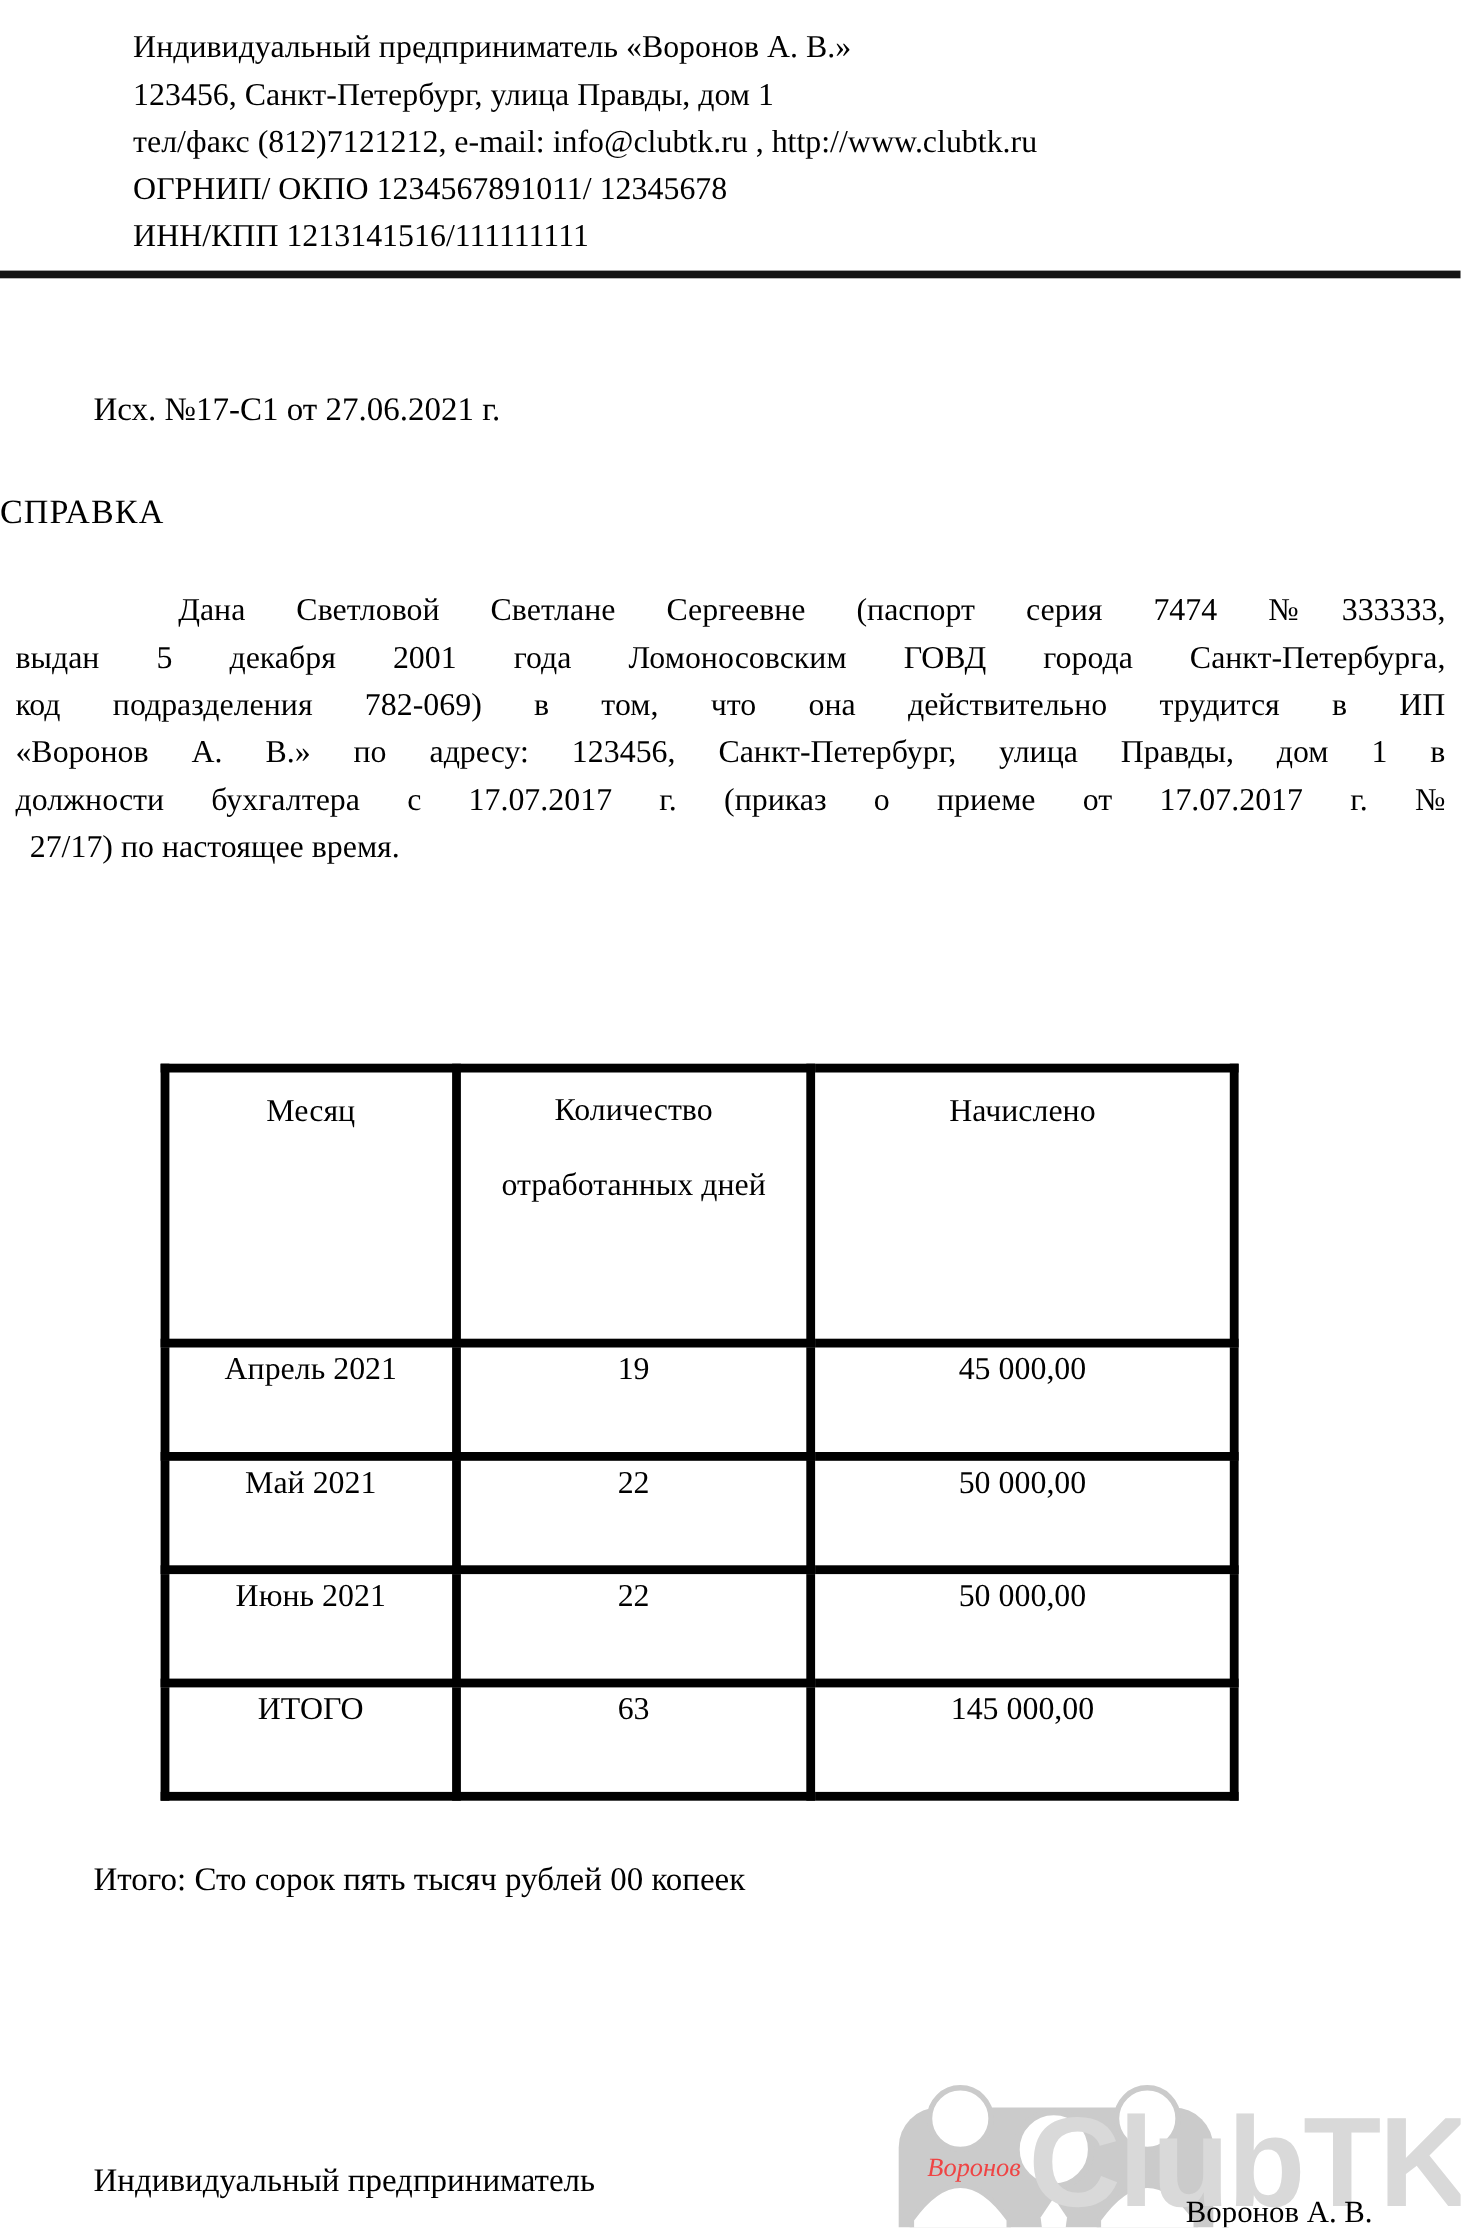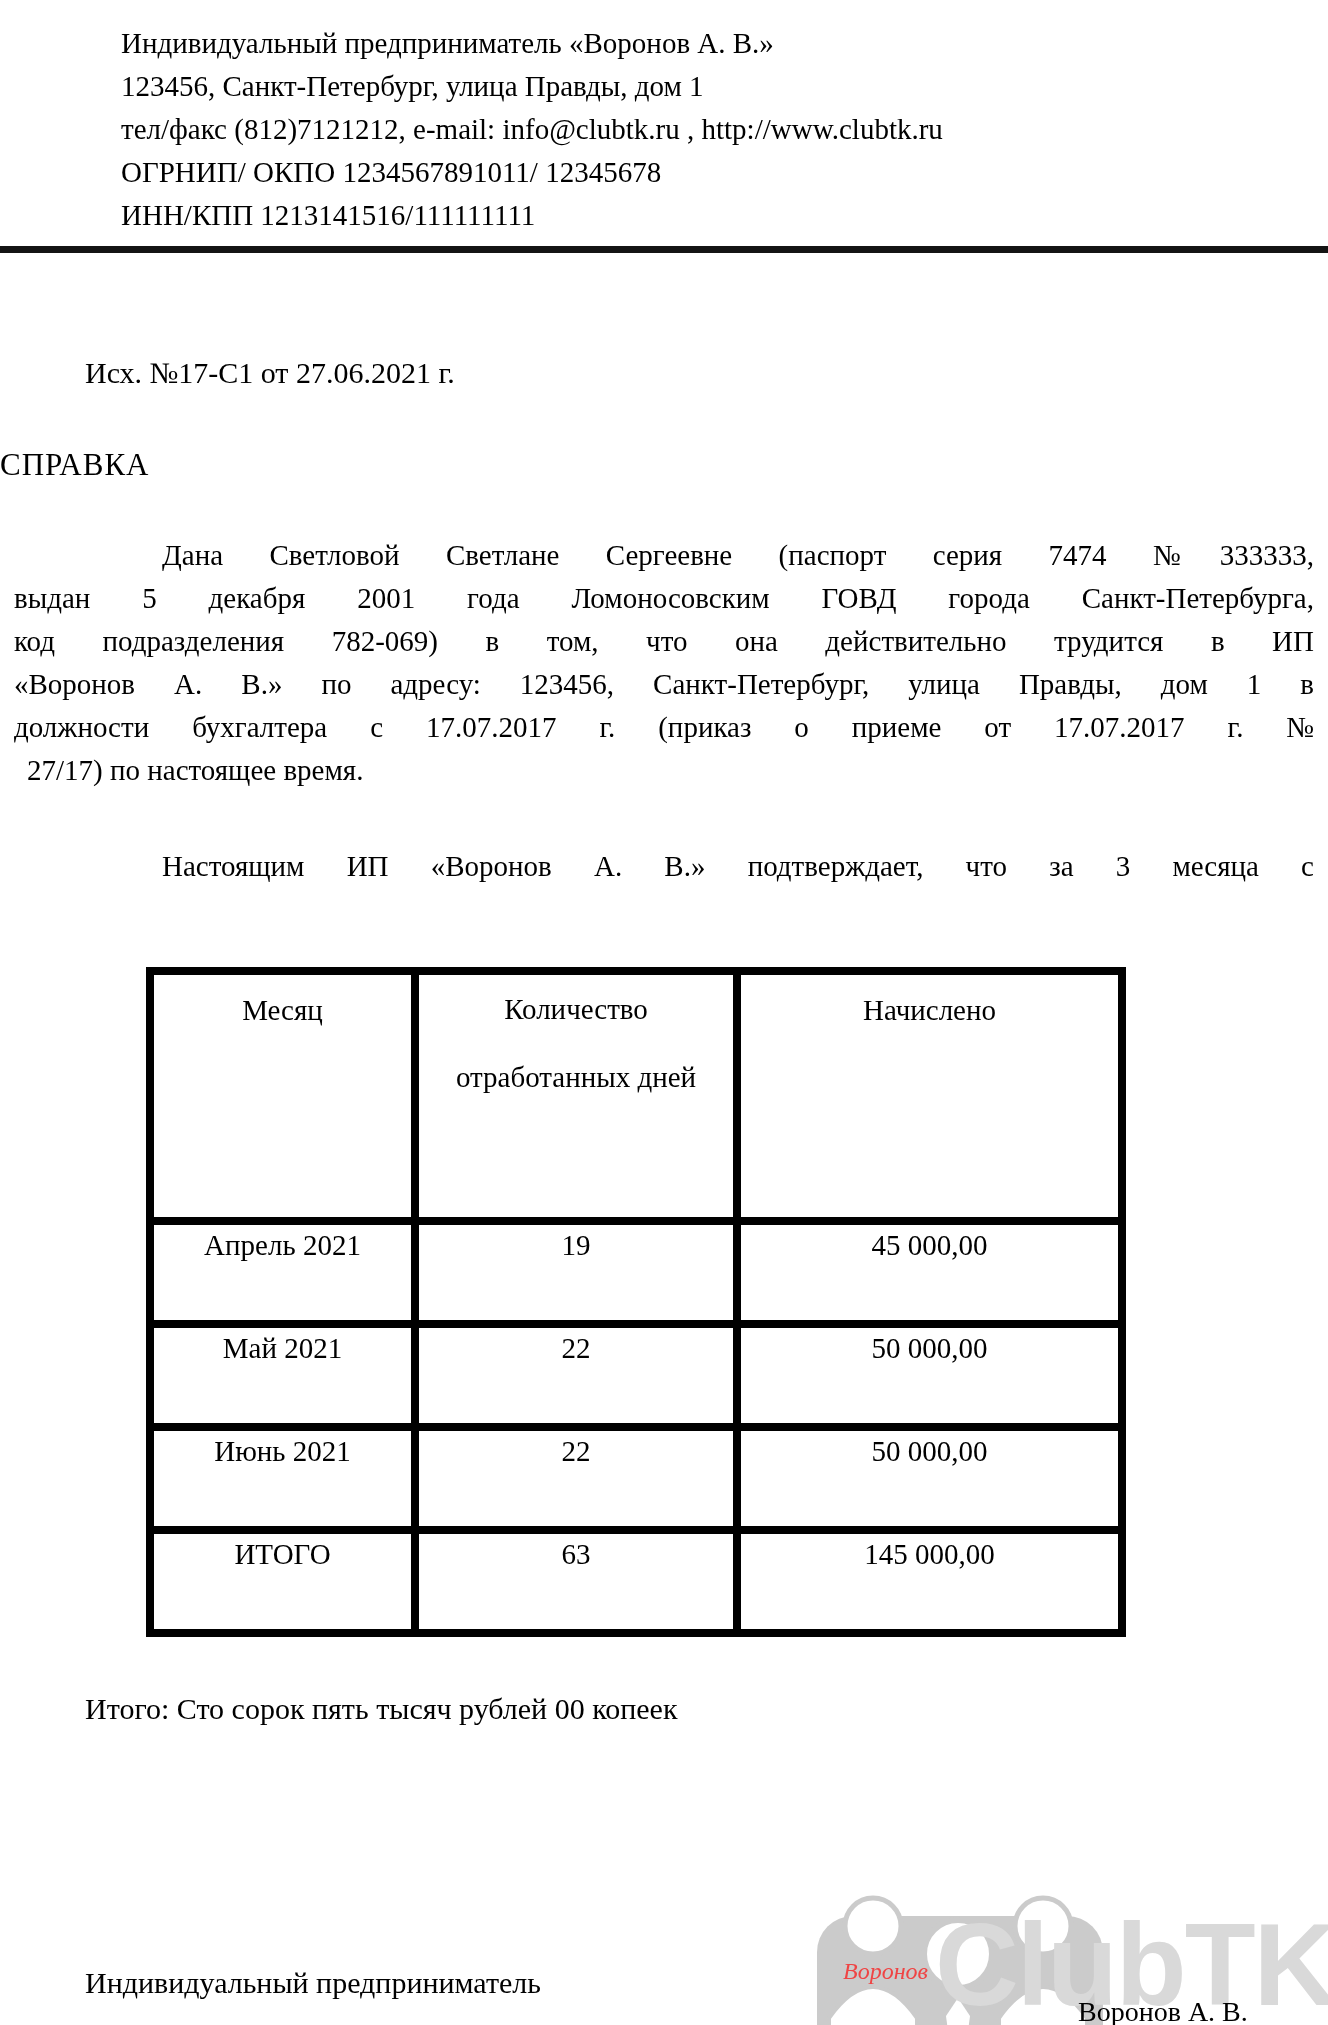--- a/index.html
+++ b/index.html
@@ -140,21 +140,20 @@
   <div class="para para1">
     <div class="pline first">Дана Светловой Светлане Сергеевне (паспорт серия 7474 №333333,</div>
     <div class="pline">выдан 5 декабря 2001 года Ломоносовским ГОВД города Санкт-Петербурга,</div>
     <div class="pline">код подразделения 782-069) в том, что она действительно трудится в ИП</div>
     <div class="pline">«Воронов А. В.» по адресу: 123456, Санкт-Петербург, улица Правды, дом 1 в</div>
     <div class="pline">должности бухгалтера с 17.07.2017 г. (приказ о приеме от 17.07.2017 г. №</div>
     <div class="pline last">27/17) по настоящее время.</div>
   </div>
 
   <div class="para para2">
-    <div class="pline first">Настоящим ИП «Воронов А. В.» подтверждает, что за 3 месяца с</div>
   </div>
 
   <table class="salary">
     <colgroup>
       <col style="width:265px">
       <col style="width:322px">
       <col style="width:385px">
     </colgroup>
     <tbody>
       <tr class="hrow">

